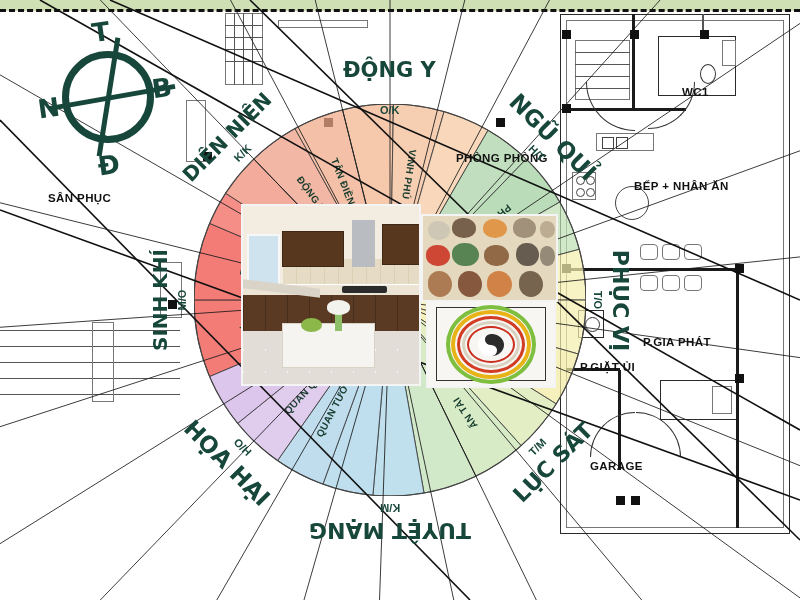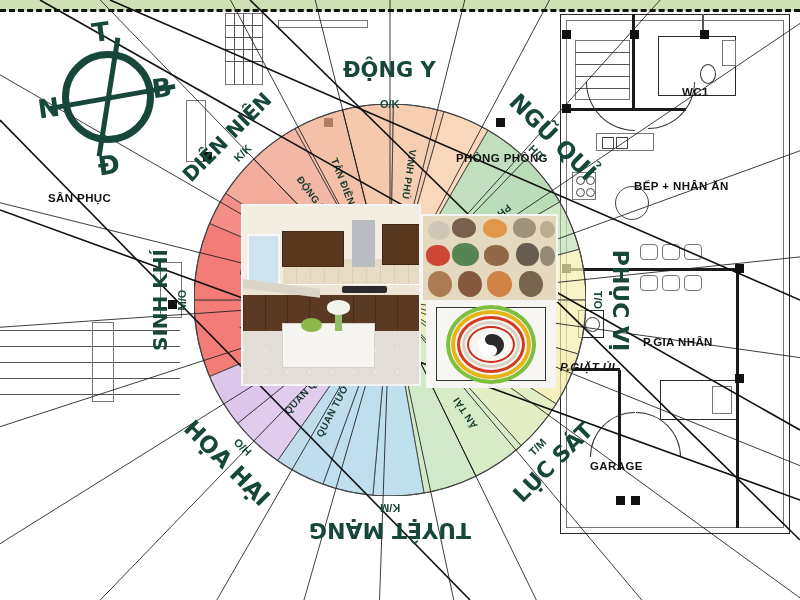--- a/index.html
+++ b/index.html
@@ -307,31 +307,31 @@
     <div class="lring" style="left:23%;top:17%;width:54%;height:68%;border:3px solid #d23c22;"></div>
     <div class="lring" style="left:27%;top:23%;width:46%;height:56%;border:3px solid #d9d2c0;"></div>
     <div class="lring" style="left:31%;top:29%;width:38%;height:44%;border:2px solid #cc2f1e;"></div>
     <div class="yin" style="left:40%;top:38%;width:20%;height:26%;"></div>
   </div>
 
   <div id="planLabels">
       <div class="plabel" style="left: 48px; top: 192px;">SÂN PHỤC</div>
       <div class="plabel" style="left: 682px; top: 86px;">WC1</div>
       <div class="plabel" style="left: 634px; top: 180px;">BẾP + NHÂN ĂN</div>
-      <div class="plabel" style="left: 643px; top: 336px;">P.GIA NHÂN</div>
-      <div class="plabel" style="left: 560px; top: 361px; font-style: italic;">P.GIẶT ỦI</div>
+      <div class="plabel" style="left: 643px; top: 336px;">P.GIA PHÁT</div>
+      <div class="plabel" style="left: 580px; top: 361px;">P.GIẶT ỦI</div>
       <div class="plabel" style="left: 590px; top: 460px;">GARAGE</div>
       <div class="plabel" style="left: 456px; top: 152px;">PHÒNG PHÒNG</div>
     </div>
 
   <div id="dirLayer">
       <div class="dirname" style="font-size: 20px; left: 169.365px; top: 125.365px; transform: rotate(-45deg);">DIÊN NIÊN</div>
       <div class="dircode" style="left: 233.422px; top: 146.922px; transform: rotate(-45deg);">K/K</div>
       <div class="dirname" style="font-size: 21px; left: 343px; top: 58px; transform: rotate(0deg);">ĐỘNG Y</div>
-      <div class="dircode" style="left: 380px; top: 98px; transform: rotate(0deg);">O/K</div>
+      <div class="dircode" style="left: 380px; top: 104px; transform: rotate(0deg);">O/K</div>
       <div class="dirname" style="font-size: 23px; left: 496.635px; top: 124.365px; transform: rotate(45deg);">NGŨ QUỈ</div>
       <div class="dircode" style="left: 528.078px; top: 146.922px; transform: rotate(45deg);">H/T</div>
       <div class="dirname" style="font-size: 22px; left: 569.5px; top: 287.5px; transform: rotate(90deg);">PHỤC VỊ</div>
       <div class="dircode" style="left: 589px; top: 294px; transform: rotate(90deg);">T/O</div>
       <div class="dirname" style="font-size: 22px; left: 501.635px; top: 450.135px; transform: rotate(-45deg);">LỤC SÁT</div>
       <div class="dircode" style="left: 527.578px; top: 441.078px; transform: rotate(-45deg);">T/M</div>
       <div class="dirname" style="font-size: 22px; left: 309px; top: 517.5px; transform: rotate(180deg);">TUYỆT MẠNG</div>
       <div class="dircode" style="left: 380px; top: 502px; transform: rotate(180deg);">K/M</div>
       <div class="dirname" style="font-size: 23px; left: 172.365px; top: 449.635px; transform: rotate(45deg);">HỌA HẠI</div>
       <div class="dircode" style="left: 232.922px; top: 441.078px; transform: rotate(45deg);">O/H</div>

